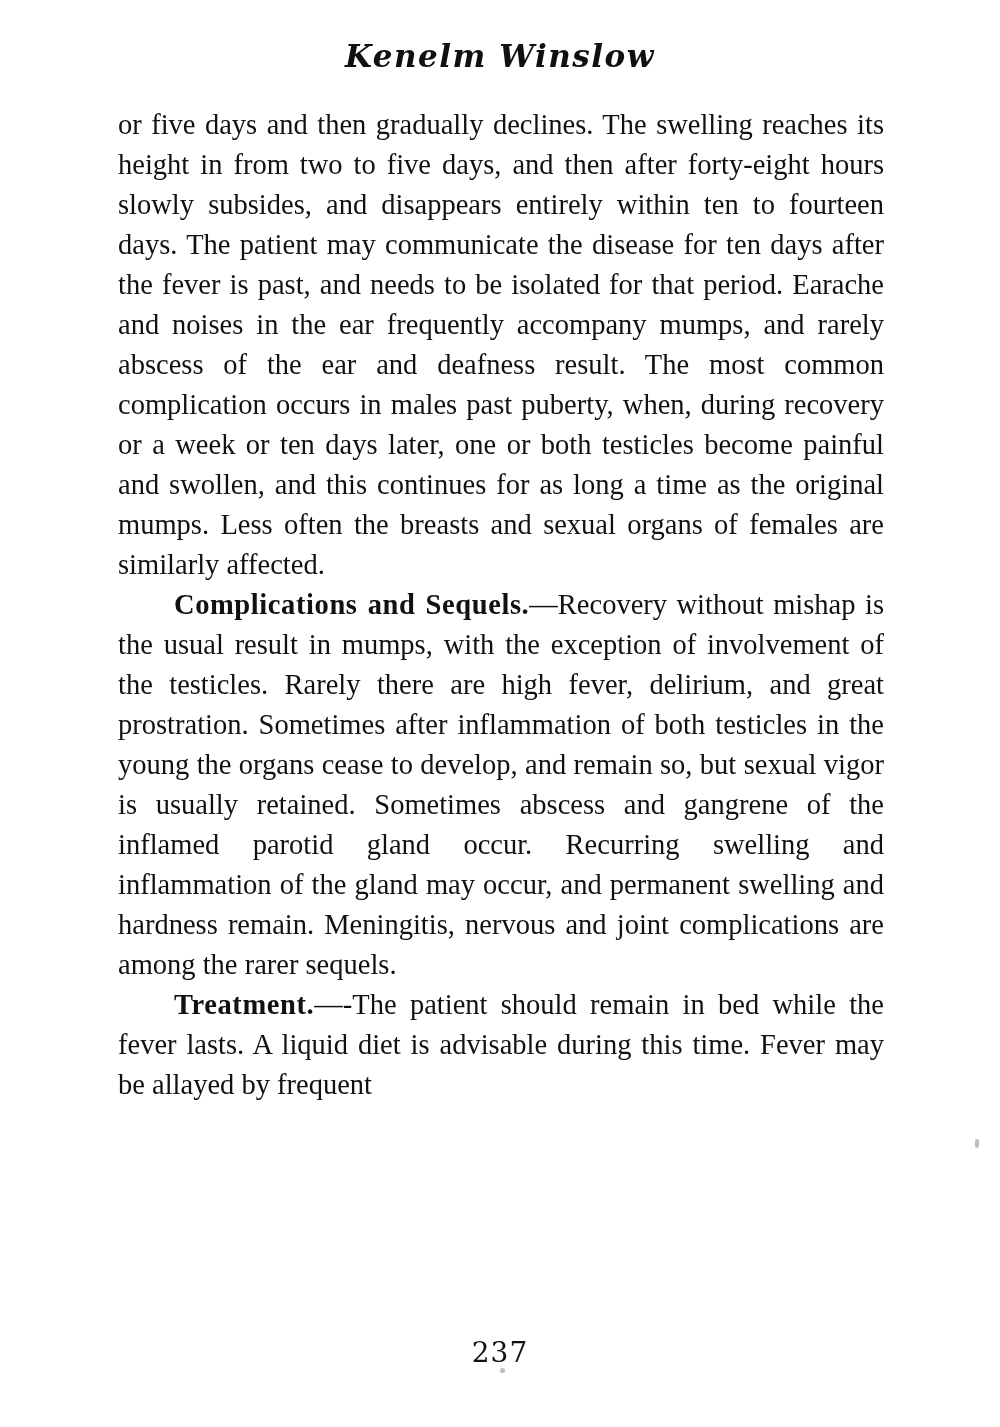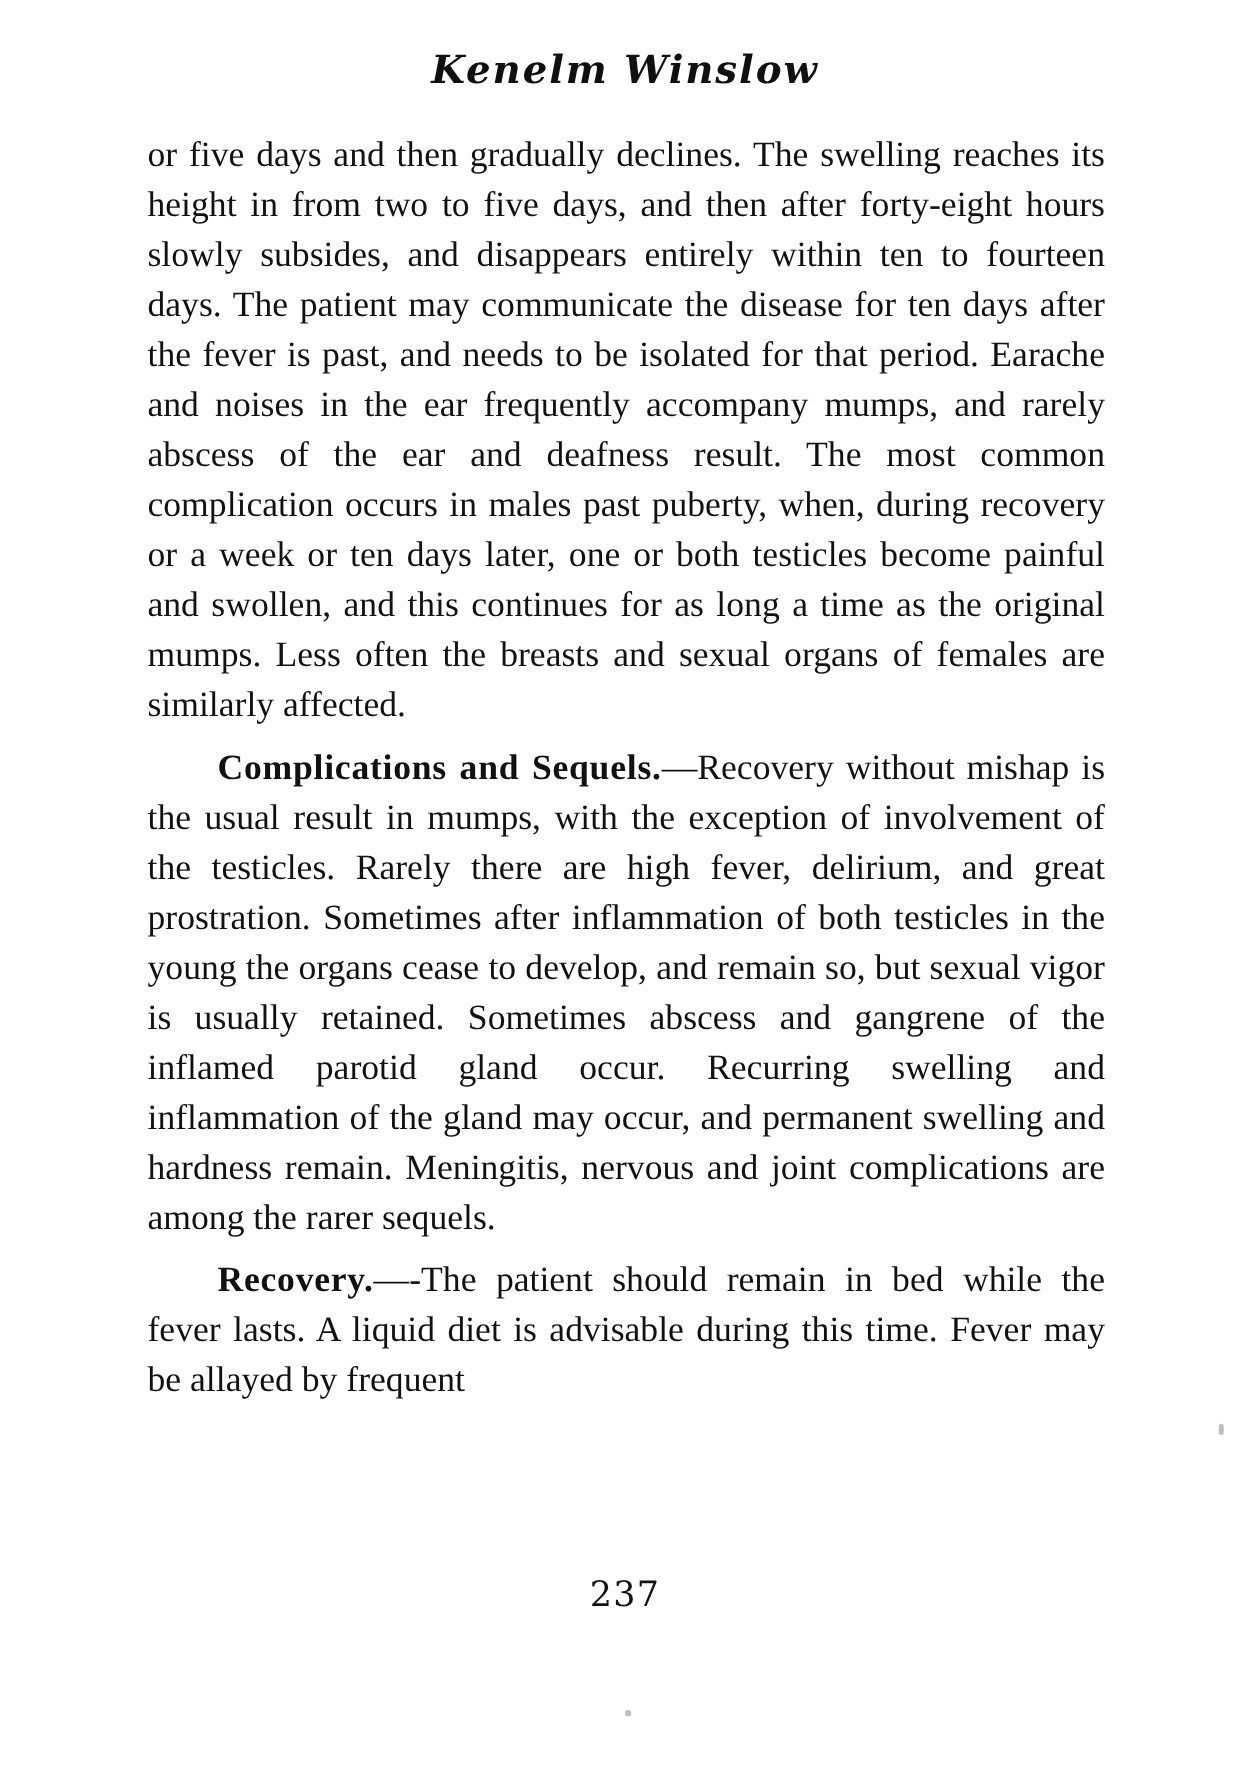--- a/index.html
+++ b/index.html
@@ -45,29 +45,28 @@
     margin: 0;
     font-size: 28.5px;
     line-height: 40px;
     text-align: justify;
     text-justify: inter-word;
     color: #111111;
     hyphens: manual;
   }
   p.para + p.para {
     text-indent: 56px;
-    margin-top: 10px;
   }
   p.para .runin {
     font-weight: bold;
     letter-spacing: 0.6px;
   }
   .folio {
     position: absolute;
-    top: 1259px;
+    top: 1336px;
     left: 0;
     width: 1000px;
     text-align: center;
     font-size: 28px;
     font-family: "DejaVu Serif", serif;
     color: #111111;
     letter-spacing: 1px;
   }
   .speck {
     position: absolute;
@@ -89,21 +88,21 @@
 
     <p class="para">
       <span class="runin"></span><span>or five days and then gradually declines.   The swelling reaches its height in from two to five days, and then after forty-eight hours slowly subsides, and disappears entirely within ten to fourteen days.   The patient may communicate the disease for ten days after the fever is past, and needs to be isolated for that period.   Earache and noises in the ear frequently accompany mumps, and rarely abscess of the ear and deafness result.   The most common complication occurs in males past puberty, when, during recovery or a week or ten days later, one or both testicles become painful and swollen, and this continues for as long a time as the original mumps.   Less often the breasts and sexual organs of females are similarly affected.</span>
     </p>
 
     <p class="para">
       <span class="runin">Complications and Sequels.</span><span>—Recovery without mishap is the usual result in mumps, with the exception of involvement of the testicles.   Rarely there are high fever, delirium, and great prostration.   Sometimes after inflammation of both testicles in the young the organs cease to develop, and remain so, but sexual vigor is usually retained.   Sometimes abscess and gangrene of the inflamed parotid gland occur.   Recurring swelling and inflammation of the gland may occur, and permanent swelling and hardness remain. Meningitis, nervous and joint complications are among the rarer sequels.</span>
     </p>
 
     <p class="para">
-      <span class="runin">Recovery.</span><span>—-The patient should remain in bed while the fever lasts.   A liquid diet is advisable during this time.   Fever may be allayed by frequent</span>
+      <span class="runin">Treatment.</span><span>—-The patient should remain in bed while the fever lasts.   A liquid diet is advisable during this time.   Fever may be allayed by frequent</span>
     </p>
 
   </div>
 
   <div class="folio">237</div>
 
   <div class="speck s1"></div>
   <div class="speck s2"></div>
 
 </div>

